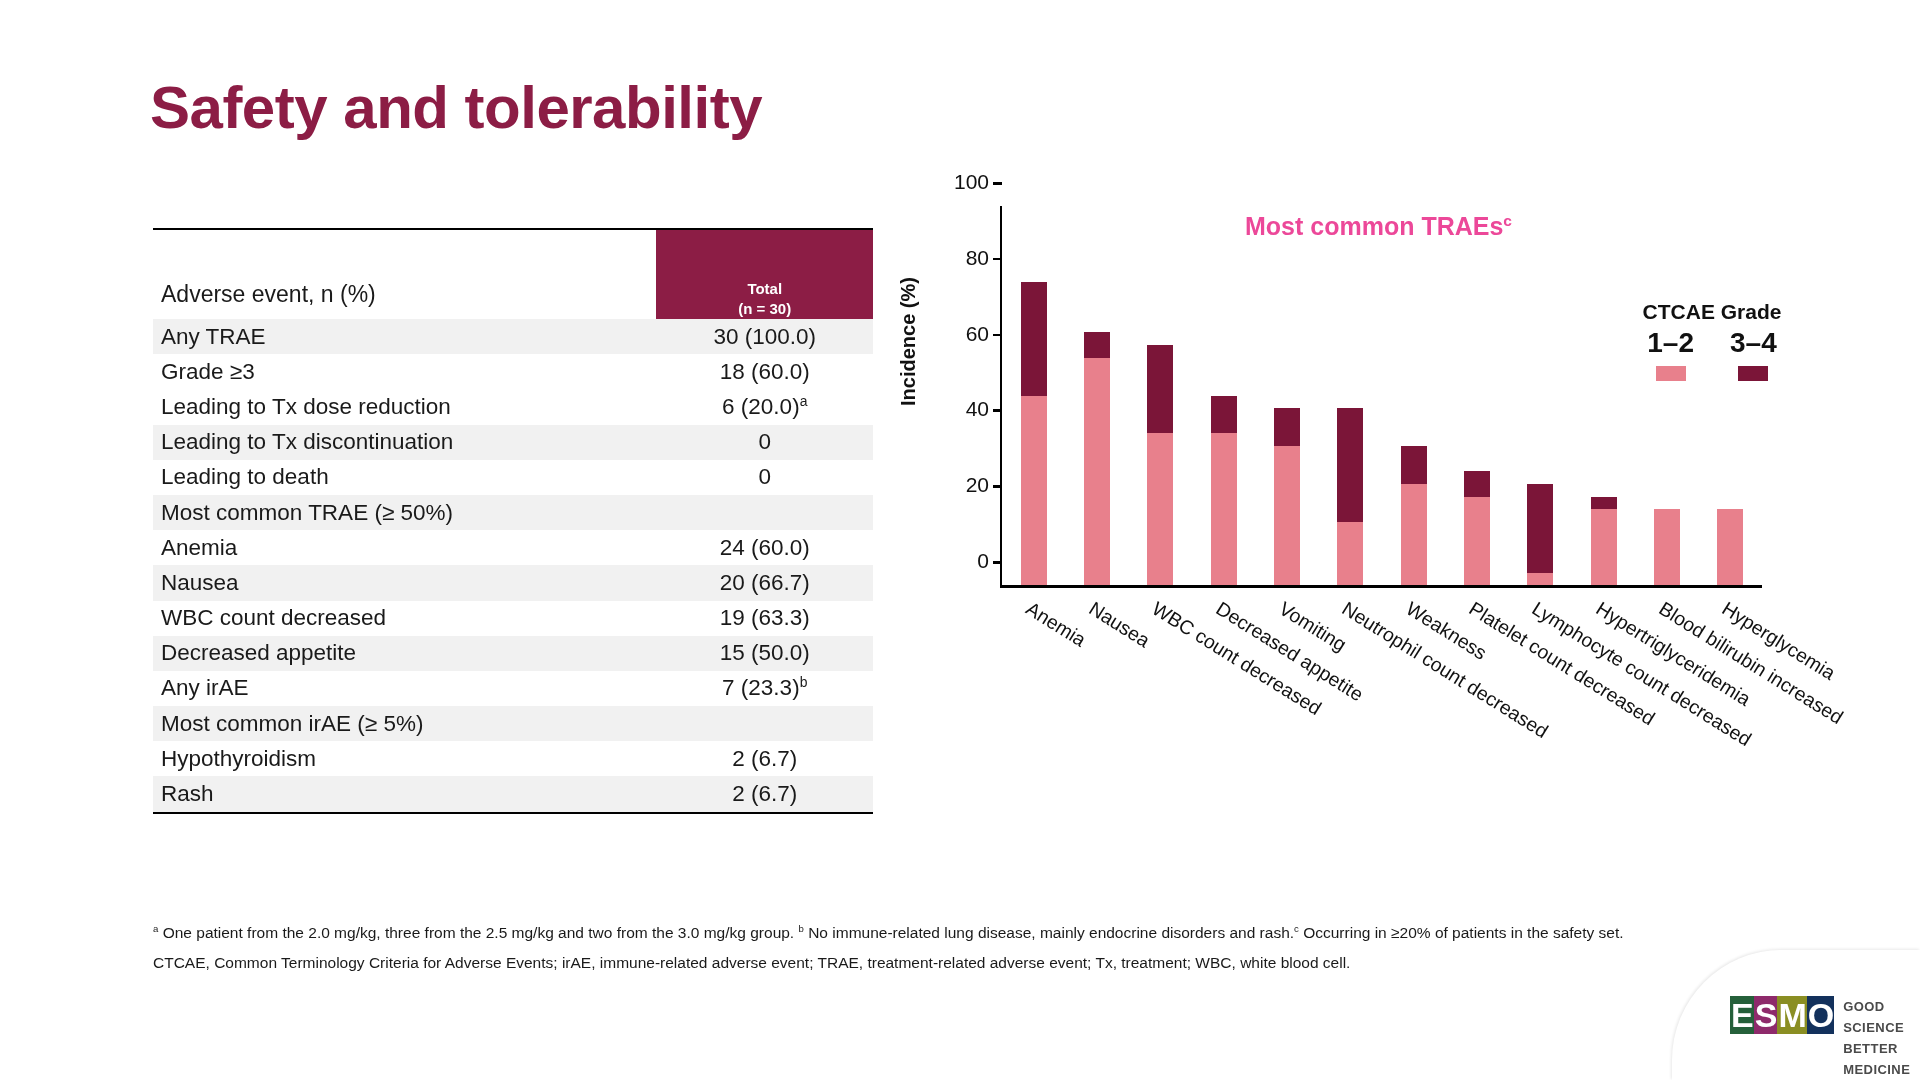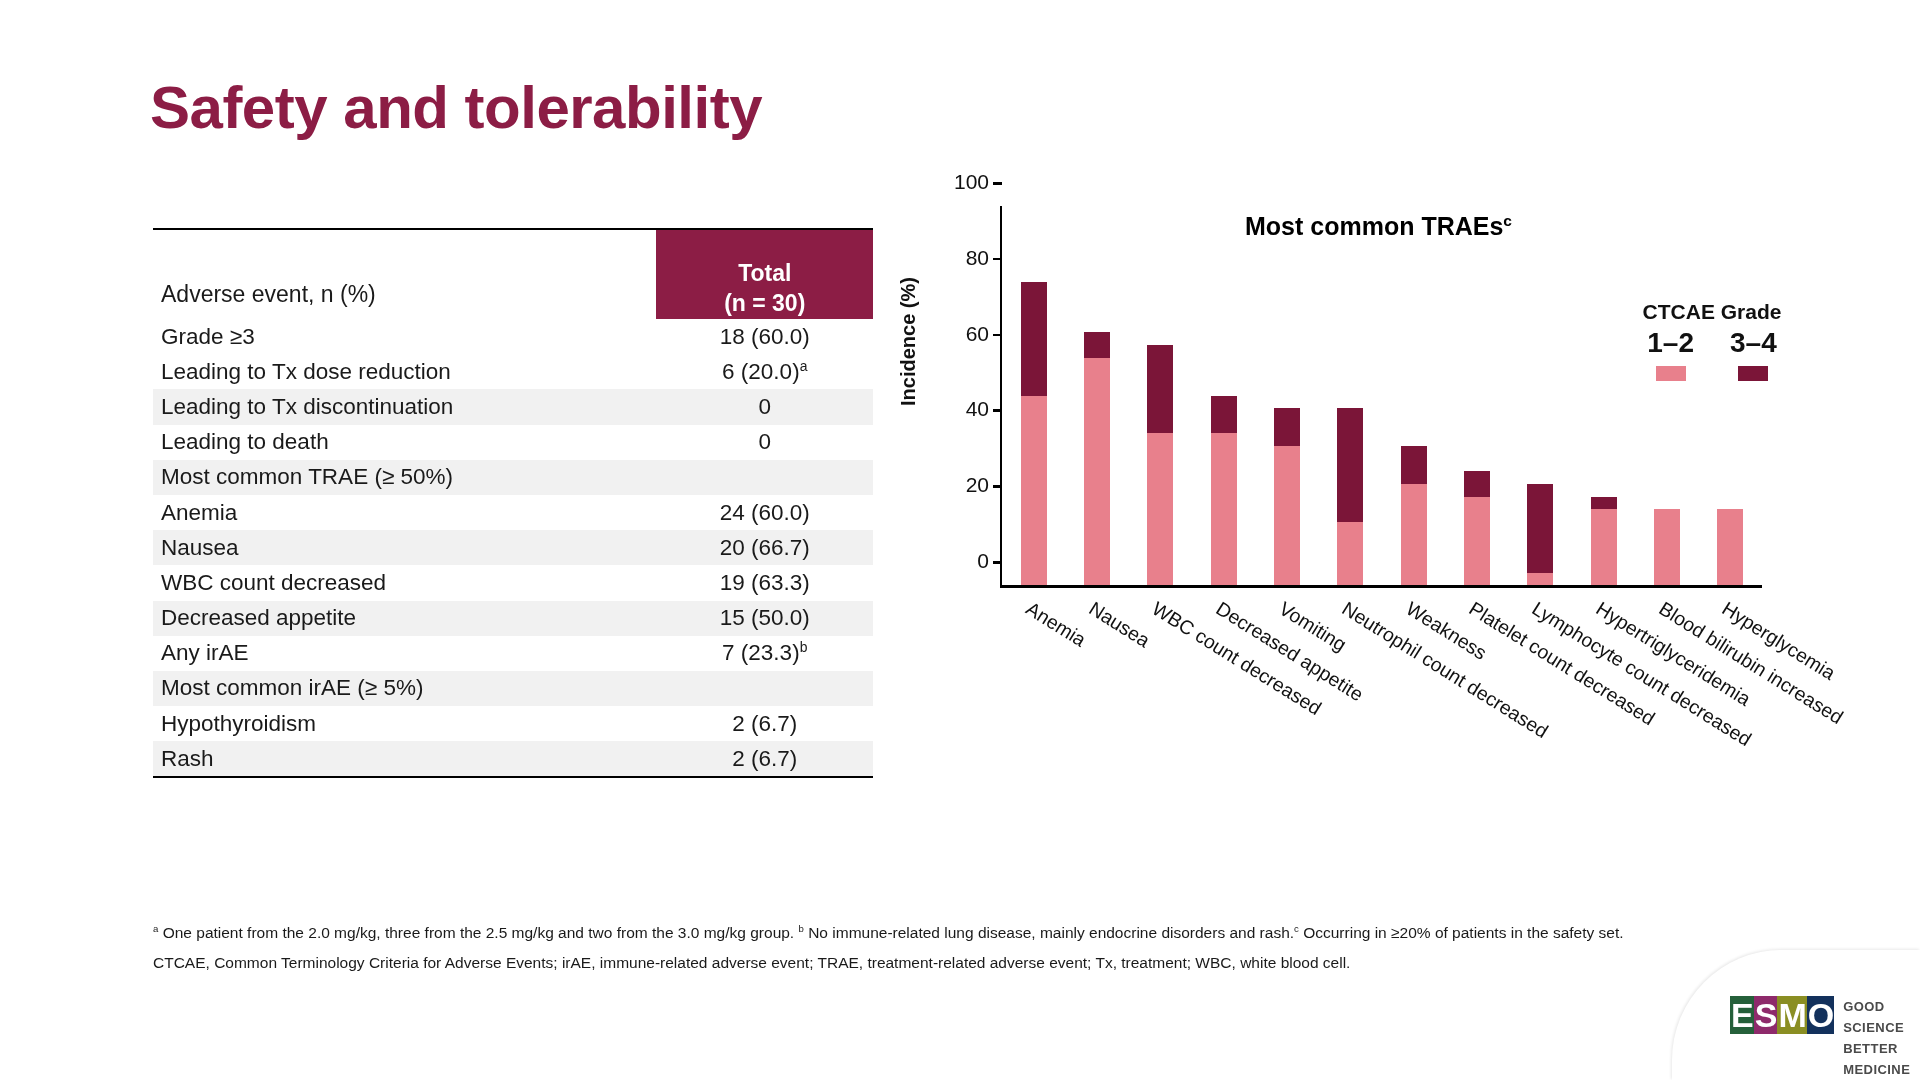--- a/index.html
+++ b/index.html
@@ -50,21 +50,21 @@
     color: #1a1a1a;
     padding: 0 0 11px 8px !important;
     height: 78px;
     background: #ffffff;
     margin-top: 38px;
   }
   .hdr-right {
     background: #8C1D45;
     color: #ffffff;
     font-weight: bold;
-    font-size: 23px;
+    font-size: 15px;
     text-align: center;
     line-height: 1.33;
     height: 78px;
     padding: 0 !important;
   }
   #ae-table tbody td {
     font-size: 22.5px;
     padding: 0;
     height: 35.2px;
     vertical-align: middle;
@@ -89,21 +89,21 @@
     top: 200px;
     width: 900px;
     height: 420px;
   }
   #chart-title {
     position: absolute;
     left: 1245px;
     top: 212px;
     font-size: 25px;
     font-weight: bold;
-    color: #000000;
+    color: #ec4899;
   }
   #y-axis-label {
     position: absolute;
     left: -36px;
     top: 130px;
     transform: rotate(-90deg);
     transform-origin: center;
     font-size: 20px;
     font-weight: bold;
     white-space: nowrap;
@@ -258,20 +258,24 @@
     <thead>
       <tr class="hdr-row">
         <td class="hdr-left">Adverse event, n (%)</td>
         <td class="hdr-right">
           <div>Total</div>
           <div>(n = 30)</div>
         </td>
       </tr>
     </thead>
     <tbody id="table-body">
+        <tr class="zebra">
+          <td class="lbl">Any TRAE</td>
+          <td class="val">30 (100.0)</td>
+        </tr>
         <tr>
           <td class="lbl ind1">Grade ≥3</td>
           <td class="val">18 (60.0)</td>
         </tr>
         <tr>
           <td class="lbl ind1">Leading to Tx dose reduction</td>
           <td class="val">6 (20.0)<sup>a</sup></td>
         </tr>
         <tr class="zebra">
           <td class="lbl ind1">Leading to Tx discontinuation</td>

